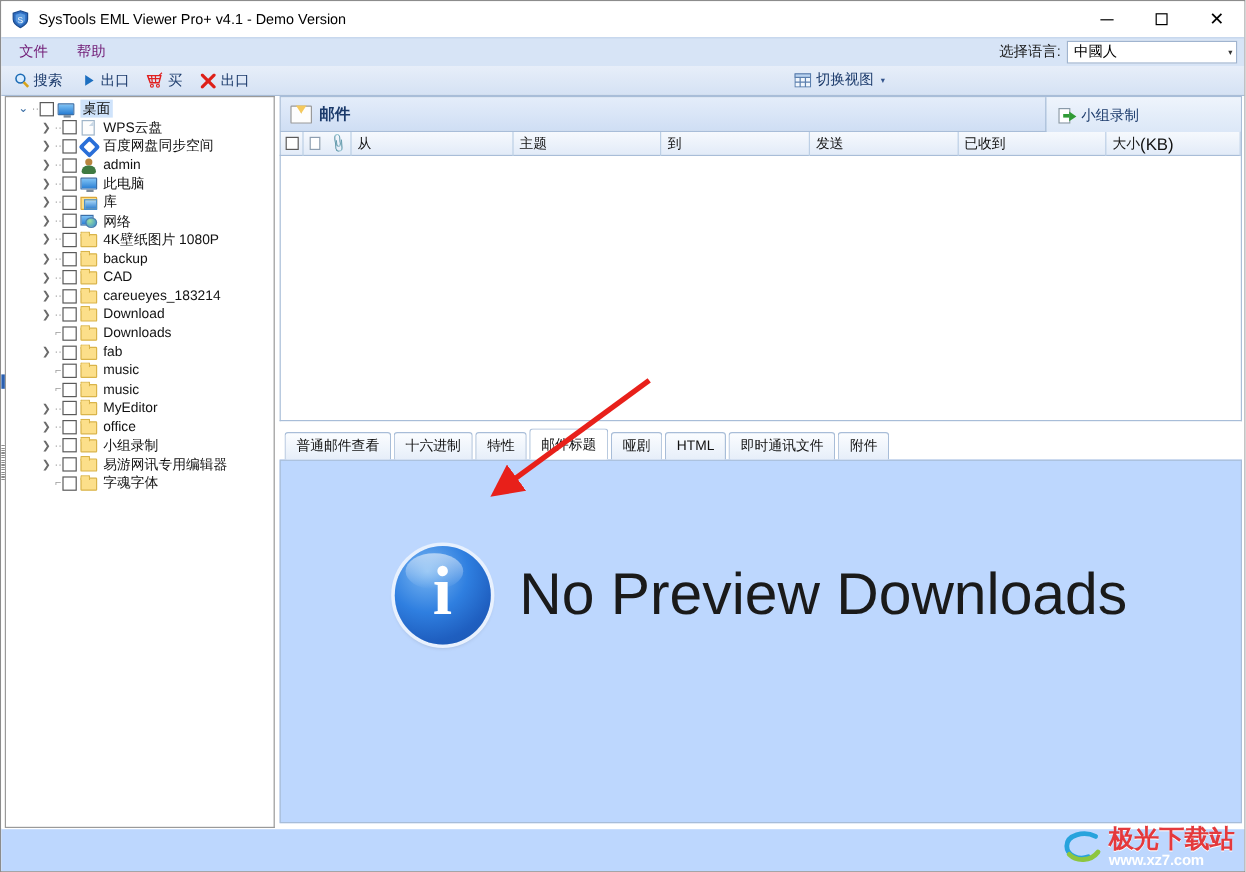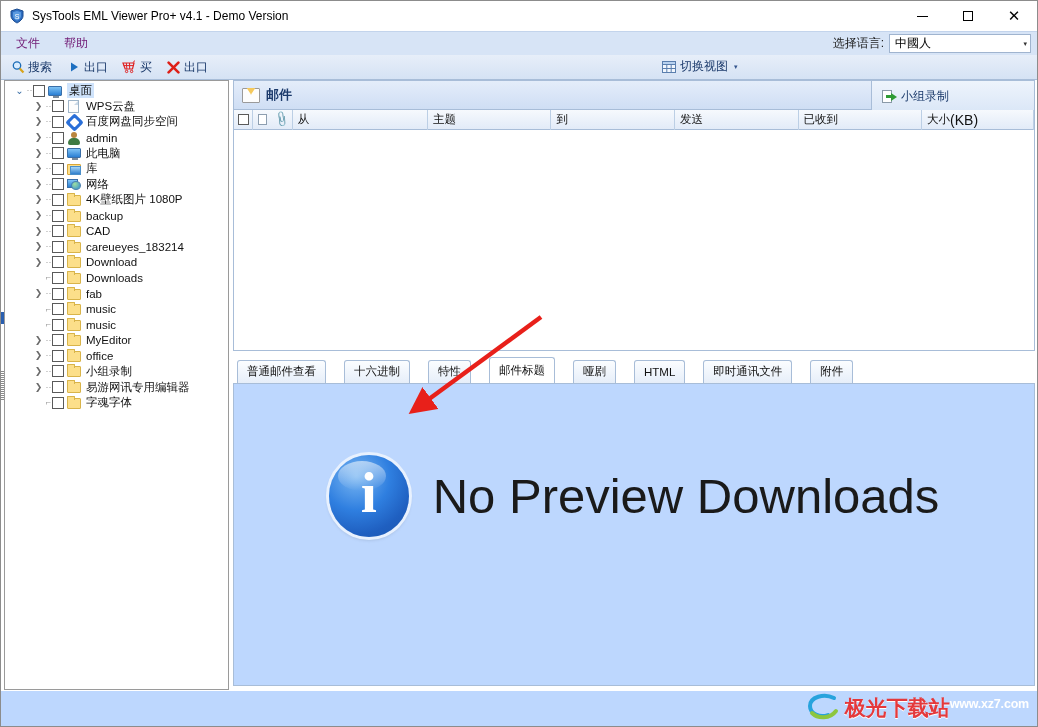--- a/index.html
+++ b/index.html
@@ -297,21 +297,21 @@
     height: 27px; flex: 0 0 27px;
     display: flex; align-items: flex-end;
     padding-left: 4px;
     margin-top: 5px;
     position: relative; z-index: 3;
   }
   .tab {
     height: 23px;
     display: flex; align-items: center; justify-content: center;
     padding: 0 9px;
-    margin-right: 18px;
+    margin-right: 2px;
     font-size: 11.5px; color: #111;
     background: linear-gradient(#fbfdff,#e6eef9);
     border: 1px solid #a8bdd8;
     border-bottom: none;
     border-radius: 3px 3px 0 0;
     white-space: nowrap;
   }
   .tab.active {
     background: #ffffff;
     height: 26px;
@@ -360,21 +360,21 @@
     height: 36px; flex: 0 0 36px;
     background: #bdd7fe;
     border-top: 1px solid #ffffff;
     position: relative;
   }
   .watermark {
     position: absolute; right: 8px; bottom: 3px;
     display: flex; align-items: center; gap: 5px;
   }
   .wm-swirl { width: 34px; height: 32px; flex: 0 0 34px; }
-  .wm-text { display: flex; flex-direction: row; line-height: 1; }
+  .wm-text { display: flex; flex-direction: column; line-height: 1; }
   .wm-cn {
     font-size: 21px; font-weight: bold; color: #e4393c;
     letter-spacing: 0px; text-shadow: 0 1px 0 #fff;
   }
   .wm-url { font-size: 12.5px; font-weight: bold; color: #ffffff; letter-spacing: -0.2px; margin-top: 1px;}
 </style>
 </head>
 <body>
 
 <div id="app">

